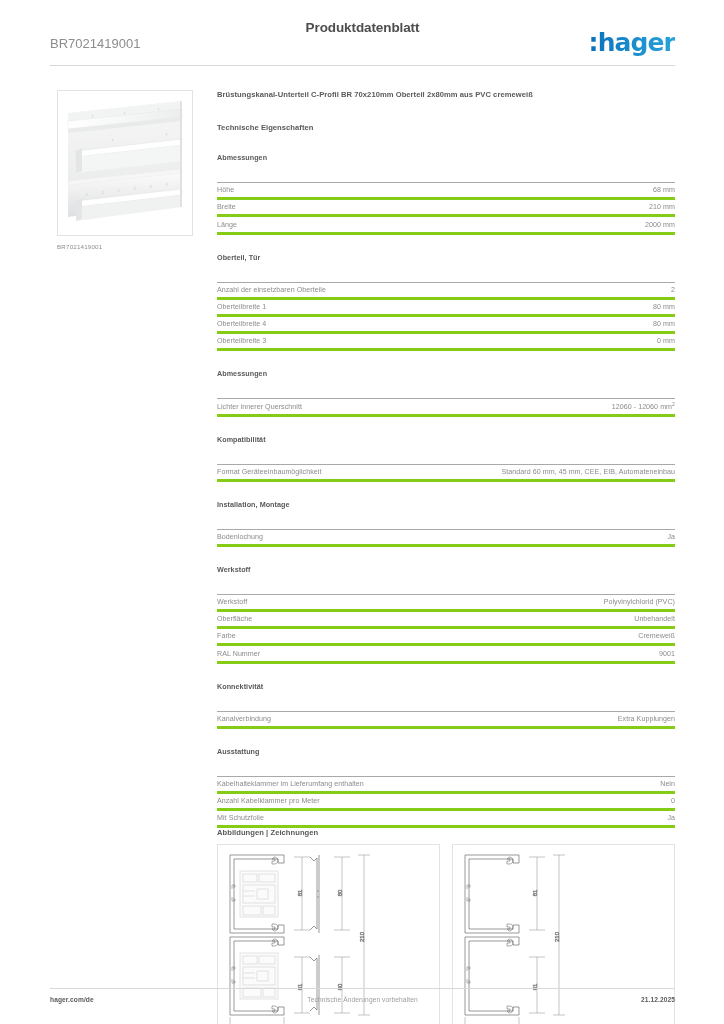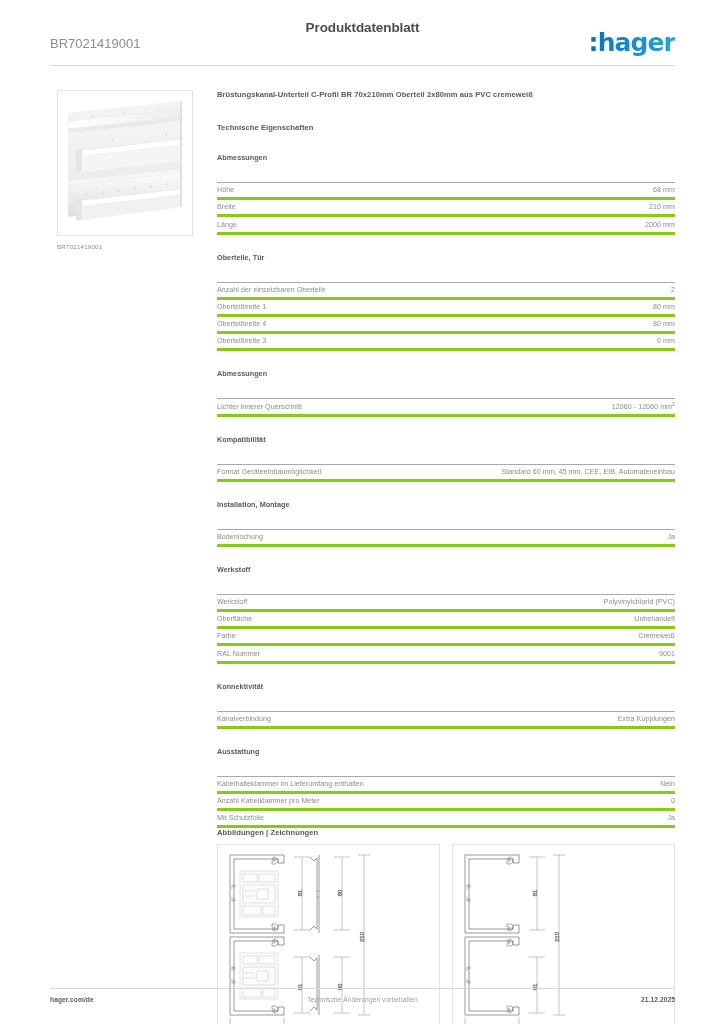--- a/index.html
+++ b/index.html
@@ -268,21 +268,21 @@
         <div class="spec-row">
           <span class="spec-label">Breite</span>
           <span class="spec-value">210 mm</span>
         </div>
         <div class="spec-row">
           <span class="spec-label">Länge</span>
           <span class="spec-value">2000 mm</span>
         </div>
       </div>
       <div class="spec-group">
-        <div class="group-title">Oberteile, Tür</div>
+        <div class="group-title">Oberteil, Tür</div>
         <div class="spec-row">
           <span class="spec-label">Anzahl der einsetzbaren Oberteile</span>
           <span class="spec-value">2</span>
         </div>
         <div class="spec-row">
           <span class="spec-label">Oberteilbreite 1</span>
           <span class="spec-value">80 mm</span>
         </div>
         <div class="spec-row">
           <span class="spec-label">Oberteilbreite 4</span>

